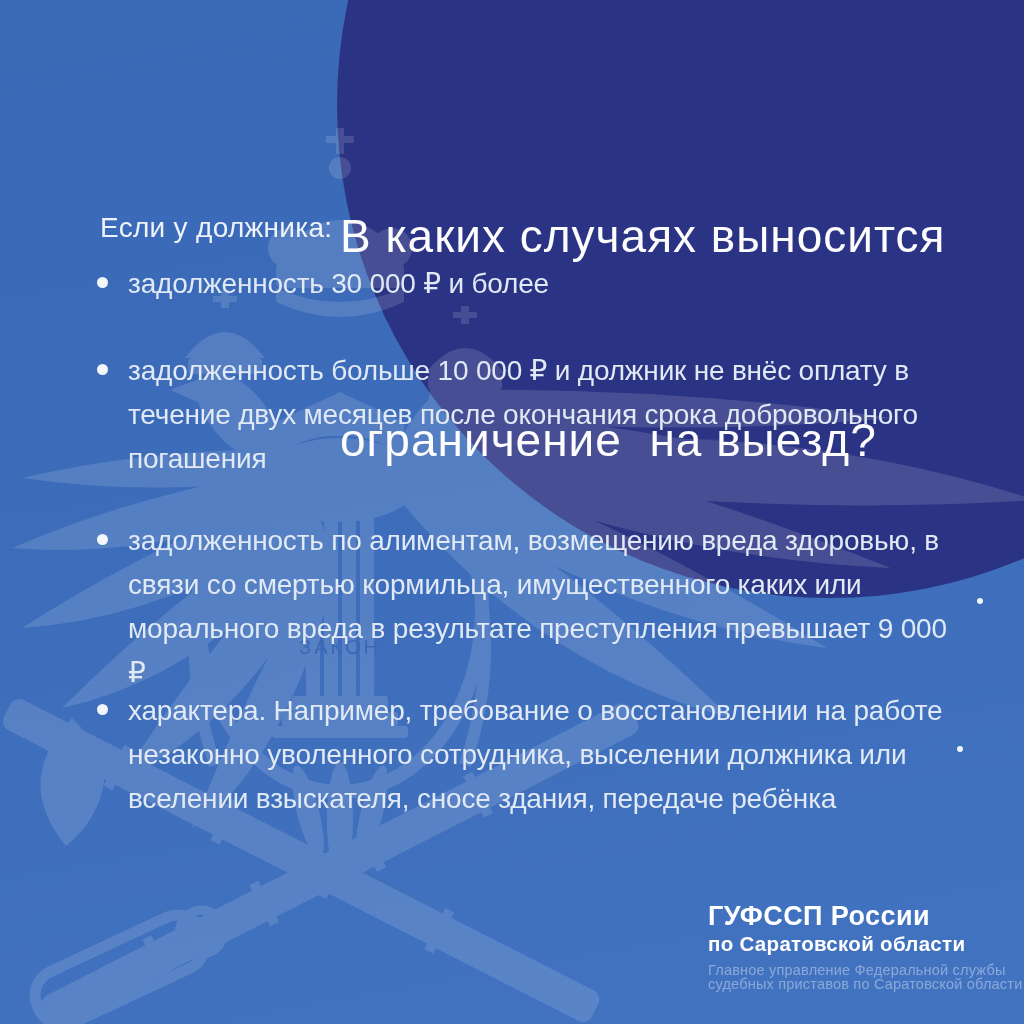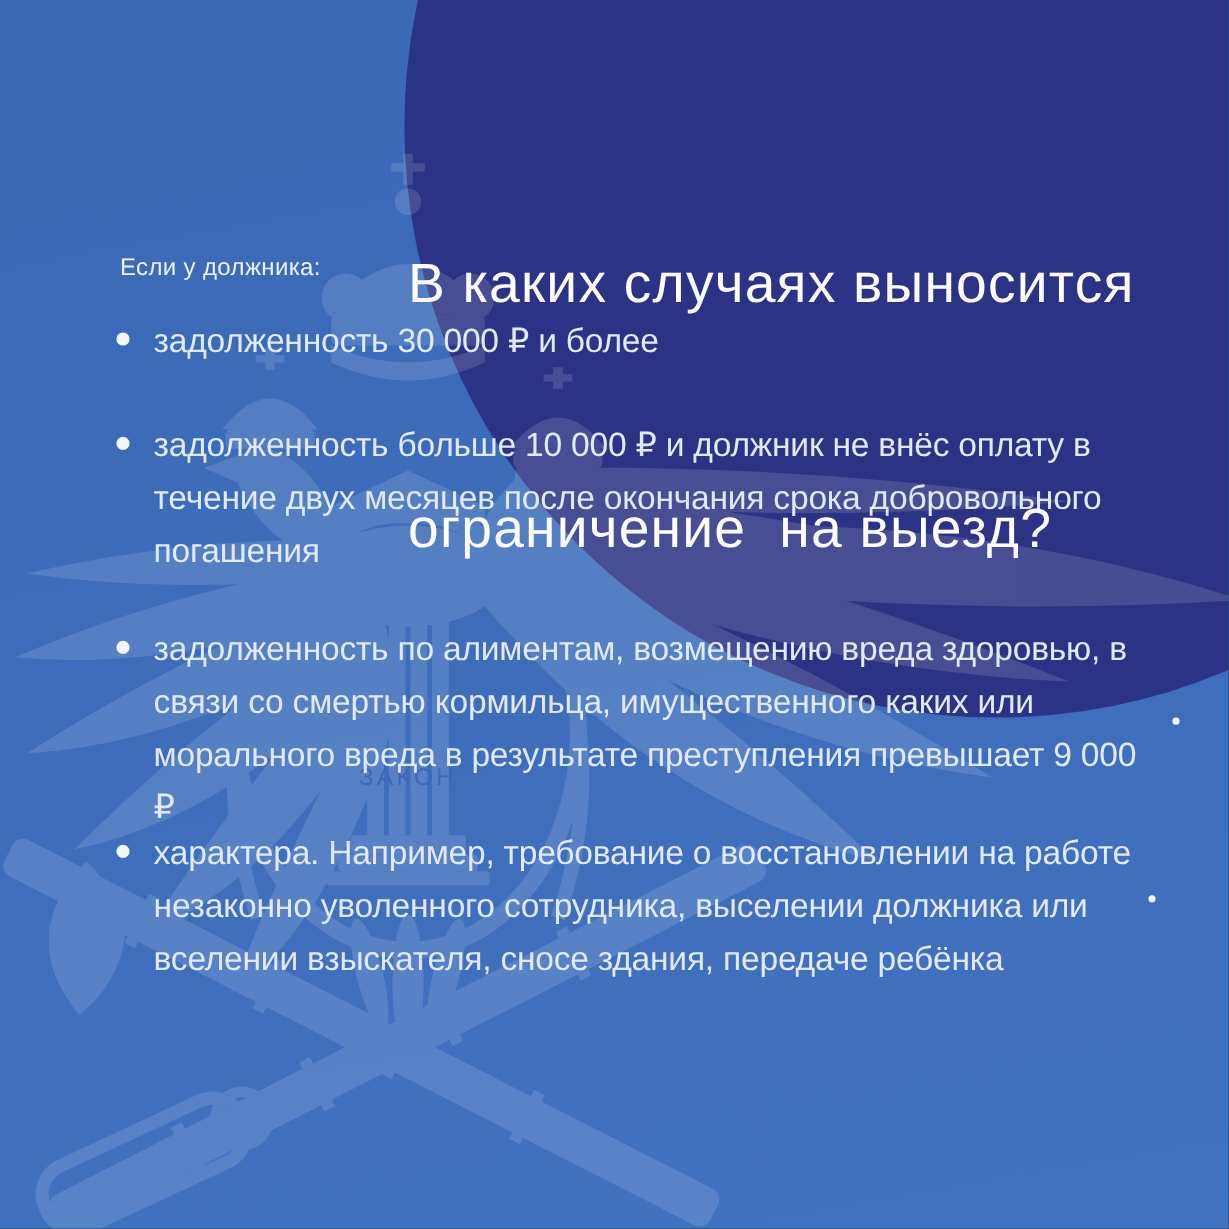--- a/index.html
+++ b/index.html
@@ -16,21 +16,21 @@
   
   .emblem{position:absolute;left:-140px;top:120px;width:1300px;height:910px;pointer-events:none;}
   
   .title{
     position:absolute;left:340px;top:66px;width:684px;text-align:left;
     color:#fdfdfe;font-size:46px;line-height:68px;letter-spacing:1px;
     white-space:pre-wrap;font-weight:400;
   }
   
   .intro{
-    position:absolute;left:100px;top:212px;color:#eef3fa;font-size:20px;
+    position:absolute;left:100px;top:212px;color:#eef3fa;font-size:28px;
     letter-spacing:.3px;
   }
   
   .bullet{position:absolute;left:95px;width:860px;}
   .bdot{
     position:absolute;left:2px;top:15px;width:11px;height:11px;border-radius:50%;
     background:#f3f6fb;
   }
   .btext{margin-left:33px;color:#e1e9f4;font-size:28px;line-height:44px;letter-spacing:-.2px;}
   .b1{top:262px}.b2{top:349px}.b3{top:519px}.b4{top:689px}
@@ -190,14 +190,20 @@
     <div class="btext">
       <div>характера. Например, требование о восстановлении на работе</div>
       <div>незаконно уволенного сотрудника, выселении должника или</div>
       <div>вселении взыскателя, сносе здания, передаче ребёнка</div>
     </div>
   </div>
 
   <div class="dot dot1"></div>
   <div class="dot dot2"></div>
 
+  <div class="footer">
+    <div class="org1">ГУФССП России</div>
+    <div class="org2">по Саратовской области</div>
+    <div class="orgsub first">Главное управление Федеральной службы</div>
+    <div class="orgsub">судебных приставов по Саратовской области</div>
+  </div>
 
 </div>
 
 </body></html>

